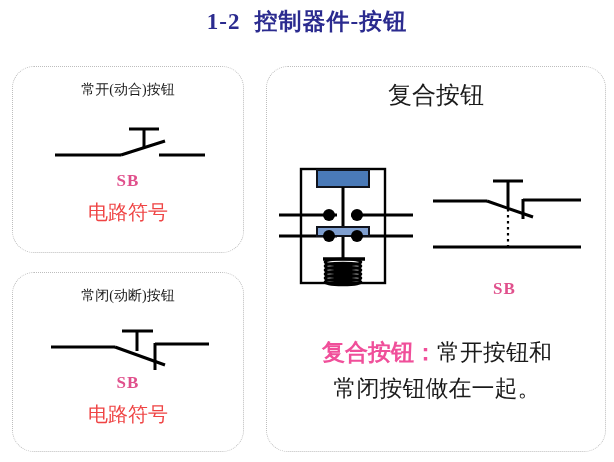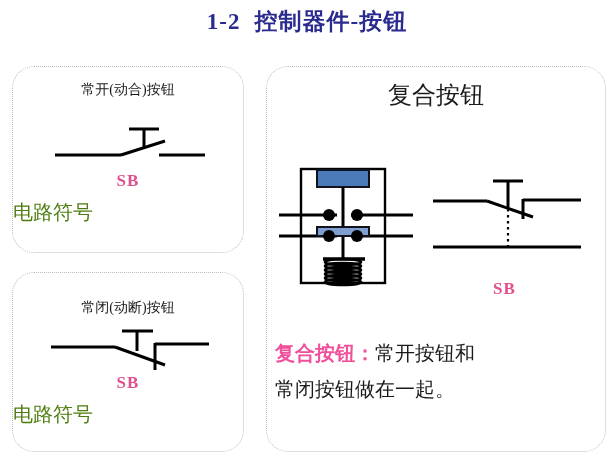--- a/index.html
+++ b/index.html
@@ -48,60 +48,61 @@
     position: absolute;
     width: 100%;
     text-align: center;
     font-size: 14px;
     color: #1a1a1a;
     white-space: nowrap;
   }
   .caption {
     position: absolute;
     width: 100%;
+    text-align: center;
     font-size: 20px;
-    color: #4d7c0f;
+    color: #ef4444;
     white-space: nowrap;
   }
   .sb-label {
     position: absolute;
     width: 100%;
     text-align: center;
     font-family: "Liberation Serif", "DejaVu Serif", serif;
     font-weight: bold;
     font-size: 17px;
     color: #e0508c;
     letter-spacing: 1px;
   }
 
   
   #panel-no .panel-heading { top: 14px; }
   #panel-no .sym           { position: absolute; left: 0; top: 54px; width: 100%; }
   #panel-no .sb-label      { top: 104px; }
   #panel-no .caption       { top: 132px; }
 
-  #panel-nc .panel-heading { top: 14px; margin-top: 12px; }
+  #panel-nc .panel-heading { top: 14px; }
   #panel-nc .sym           { position: absolute; left: 0; top: 52px; width: 100%; }
   #panel-nc .sb-label      { top: 100px; }
   #panel-nc .caption       { top: 128px; }
 
   
   #panel-cmp .panel-heading { top: 12px; font-size: 24px; }
   #cmp-device  { position: absolute; left: 12px;  top: 96px; }
   #cmp-symbol  { position: absolute; left: 162px; top: 100px; }
   #cmp-sb      { position: absolute; left: 150px; top: 212px; width: 175px;
                  text-align: center; font-weight: bold; font-size: 17px;
                  color: #e0508c; letter-spacing: 1px; }
   #cmp-note {
     position: absolute;
     left: 8px;
     top: 268px;
     width: 324px;
-    text-align: left;
-    font-size: 20px;
+    text-align: center;
+    font-size: 23px;
     line-height: 36px;
     color: #1a1a1a;
   }
   #cmp-note .pink {
     color: #f04f9a;
     font-weight: bold;
   }
   #cmp-note .note-l2 { display: block; }
 </style>
 </head>

